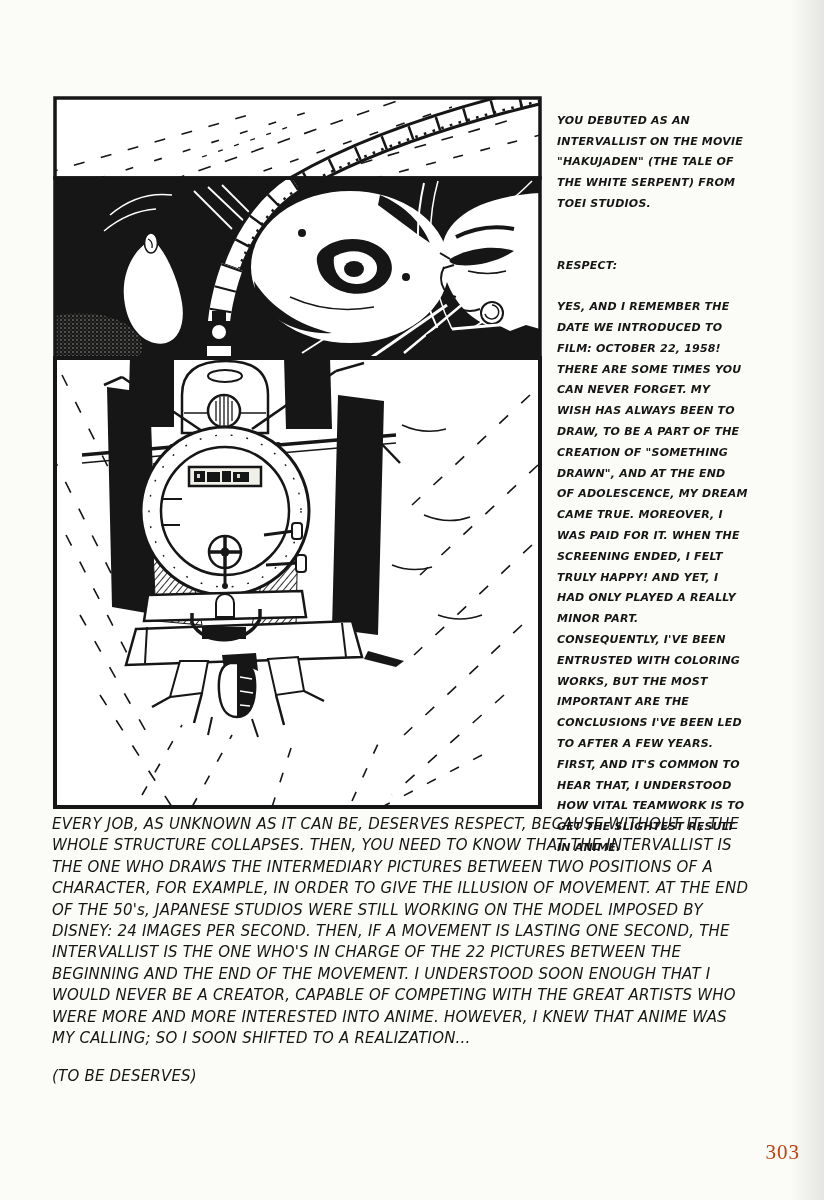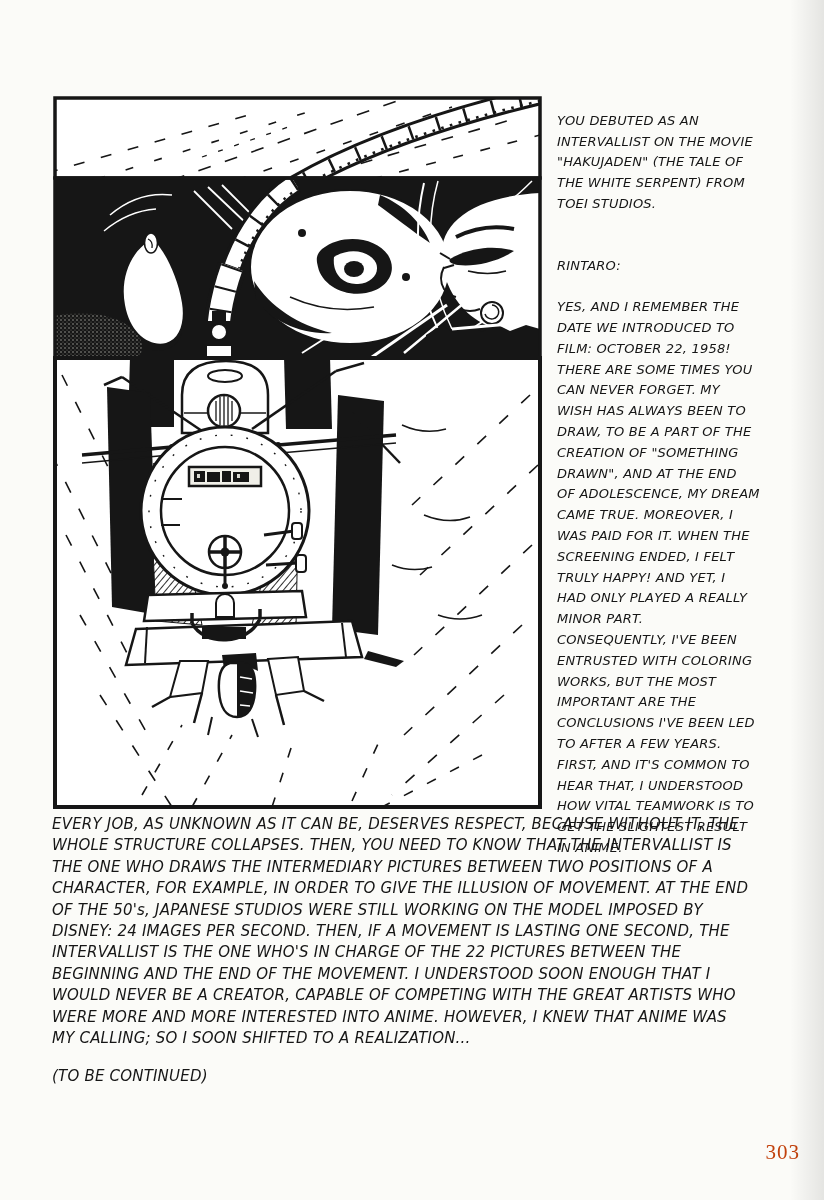--- a/index.html
+++ b/index.html
@@ -20,21 +20,21 @@
   }
   .artwork svg{display:block;width:100%;height:100%;}
   .comic{
     font-style:italic;
     letter-spacing:0.2px;
     white-space:pre-line;
     color:#161616;
   }
   .right-col{
     position:absolute;left:557px;top:90px;width:268px;
-    font-size:13px;line-height:20.8px;
+    font-size:11px;line-height:20.8px;font-weight:bold;
   }
   .right-col .speaker{margin-top:20px;}
   .bottom-par{
     position:absolute;left:52px;top:814px;width:762px;
     font-size:15px;line-height:21.4px;
   }
   .continued{
     position:absolute;left:52px;top:1066px;width:400px;
     font-size:15px;line-height:21px;
   }
@@ -294,21 +294,21 @@
       </g>
     </svg>
   </div>
 
   <div class="right-col comic">
     <div class="q">YOU DEBUTED AS AN
 INTERVALLIST ON THE MOVIE
 "HAKUJADEN" (THE TALE OF
 THE WHITE SERPENT) FROM
 TOEI STUDIOS.</div>
-    <div class="speaker">RINTARO:</div>
+    <div class="speaker">RESPECT:</div>
     <div class="answer">YES, AND I REMEMBER THE
 DATE WE INTRODUCED TO
 FILM: OCTOBER 22, 1958!
 THERE ARE SOME TIMES YOU
 CAN NEVER FORGET. MY
 WISH HAS ALWAYS BEEN TO
 DRAW, TO BE A PART OF THE
 CREATION OF "SOMETHING
 DRAWN", AND AT THE END
 OF ADOLESCENCE, MY DREAM
@@ -336,18 +336,18 @@
 THE ONE WHO DRAWS THE INTERMEDIARY PICTURES BETWEEN TWO POSITIONS OF A
 CHARACTER, FOR EXAMPLE, IN ORDER TO GIVE THE ILLUSION OF MOVEMENT. AT THE END
 OF THE 50's, JAPANESE STUDIOS WERE STILL WORKING ON THE MODEL IMPOSED BY
 DISNEY: 24 IMAGES PER SECOND. THEN, IF A MOVEMENT IS LASTING ONE SECOND, THE
 INTERVALLIST IS THE ONE WHO'S IN CHARGE OF THE 22 PICTURES BETWEEN THE
 BEGINNING AND THE END OF THE MOVEMENT. I UNDERSTOOD SOON ENOUGH THAT I
 WOULD NEVER BE A CREATOR, CAPABLE OF COMPETING WITH THE GREAT ARTISTS WHO
 WERE MORE AND MORE INTERESTED INTO ANIME. HOWEVER, I KNEW THAT ANIME WAS
 MY CALLING; SO I SOON SHIFTED TO A REALIZATION...</div>
 
-  <div class="continued comic">(TO BE CONTINUED)</div>
+  <div class="continued comic">(TO BE DESERVES)</div>
 
   <div class="pageno">303</div>
 
   <div class="scan-shade"></div>
 </div>
 
 </body></html>

